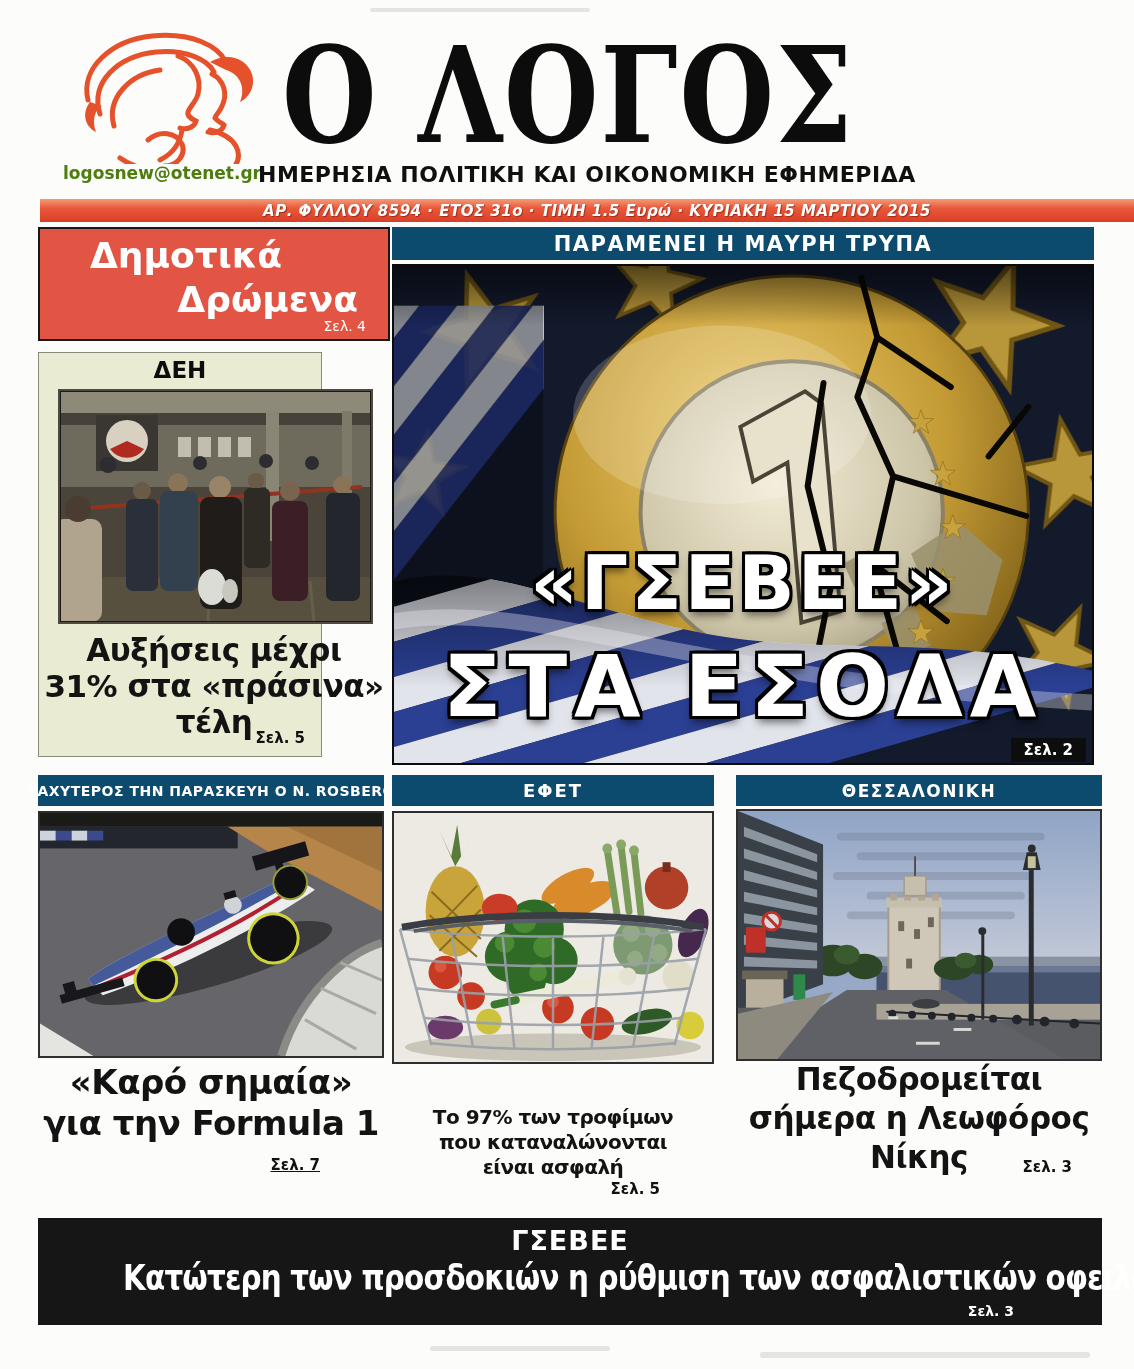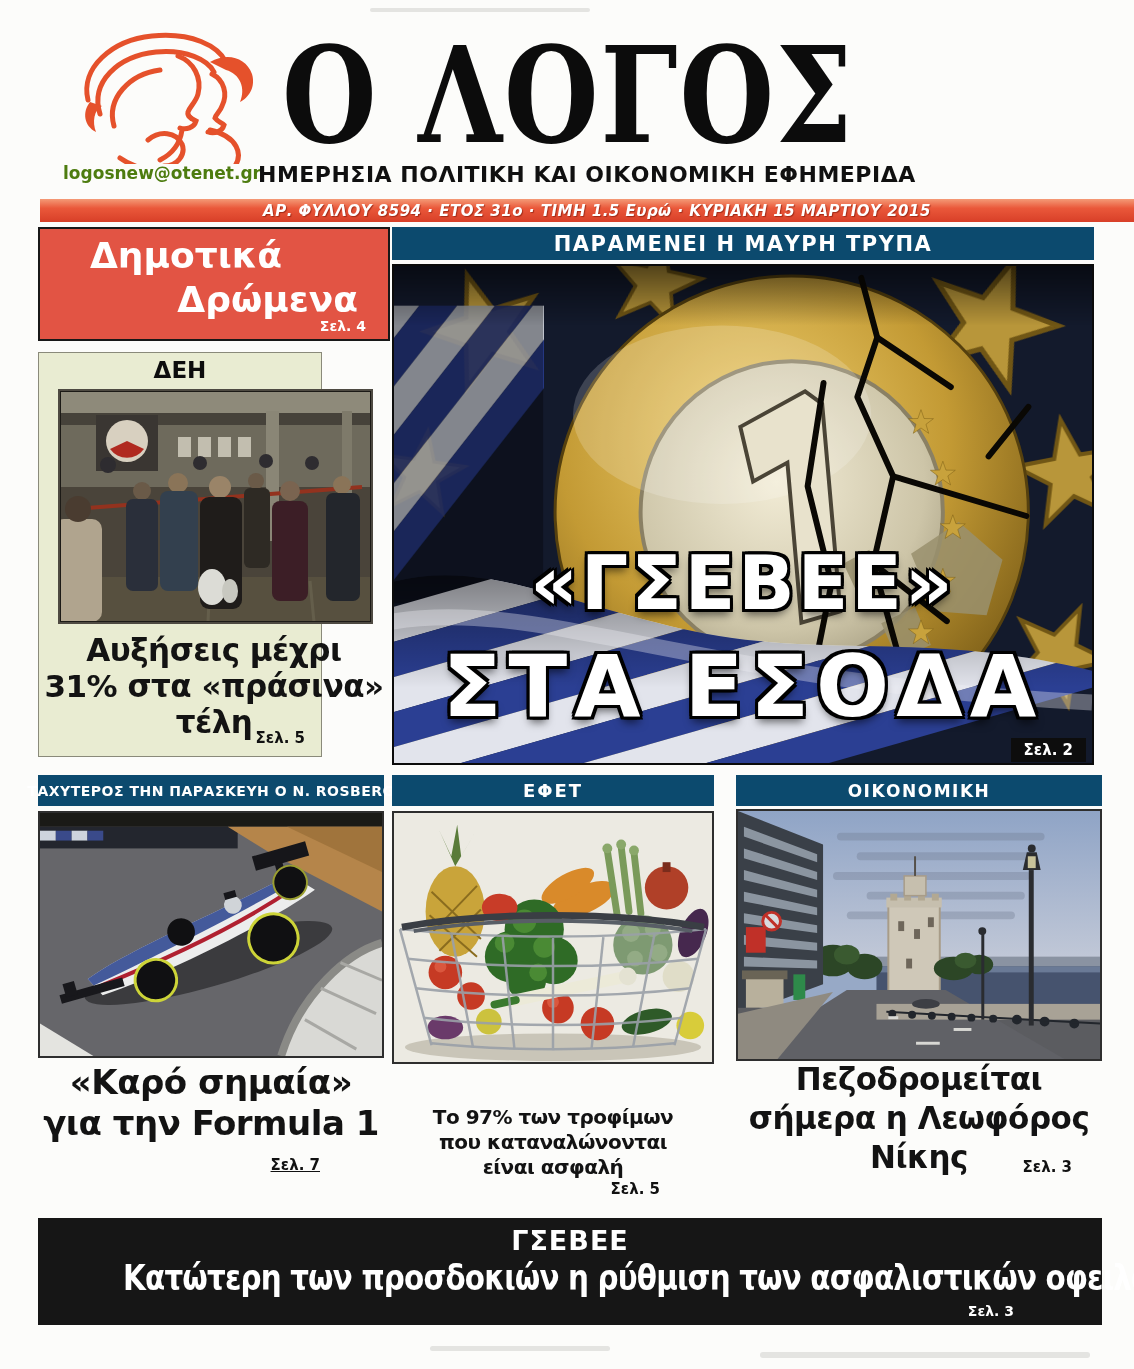--- a/index.html
+++ b/index.html
@@ -18,21 +18,21 @@
   .issue-bar{left:40px;top:199px;width:1114px;height:23px;
      background:linear-gradient(180deg,#f49a76 0%,#ea583a 40%,#d83f28 100%);
      display:flex;align-items:center;justify-content:center;
      color:#fff;font-size:15px;font-weight:bold;font-style:italic;letter-spacing:.5px;
      text-shadow:1px 1px 1px rgba(120,20,5,.6);}
 
   
   .promo{left:38px;top:227px;width:352px;height:114px;background:#e25444;border:2px solid #181818;box-sizing:border-box;}
   .promo-l1{left:50px;top:6px;font-size:36px;font-weight:bold;color:#fff;}
   .promo-l2{right:30px;top:50px;font-size:36px;font-weight:bold;color:#fff;}
-  .promo-pg{right:22px;bottom:5px;font-size:14px;font-weight:bold;color:#fff;text-align:center;}
+  .promo-pg{right:22px;bottom:5px;font-size:14px;font-weight:normal;color:#fff;text-align:center;}
 
   .deh-box{left:38px;top:352px;width:284px;height:405px;background:#e9ecd2;border:1px solid #8a8a7a;box-sizing:border-box;}
   .deh-kicker{left:0;top:4px;width:100%;text-align:center;font-size:23px;font-weight:bold;color:#0d0d0d;}
   .deh-photo{left:19px;top:36px;width:311px;height:231px;border:2px solid #4e4a42;background:#2e2a24;}
   .deh-headline{left:4px;top:280px;width:342px;text-align:center;font-size:31px;font-weight:bold;
      line-height:1.16;letter-spacing:-.5px;color:#131313;white-space:pre-line;}
   .deh-pg{right:16px;bottom:9px;font-size:15px;font-weight:bold;color:#111;}
 
   
   .kicker-bar{background:#0c4a6e;color:#fff;display:flex;align-items:center;justify-content:center;
@@ -261,21 +261,21 @@
   <div class="abs lead-h2 outline-txt">ΣΤΑ ΕΣΟΔΑ</div>
   <span class="abs lead-pg">Σελ. 2</span>
 
   <div class="abs kicker-bar f1-kicker">
     <span>ΤΑΧΥΤΕΡΟΣ ΤΗΝ ΠΑΡΑΣΚΕΥΗ Ο Ν. ROSBERG</span>
   </div>
   <div class="abs kicker-bar efet-kicker">
     <span>ΕΦΕΤ</span>
   </div>
   <div class="abs kicker-bar thess-kicker">
-    <span>ΟΙΚΟΝΟΜΙΚΗ</span>
+    <span>ΘΕΣΣΑΛΟΝΙΚΗ</span>
   </div>
 
   <svg class="abs col-photo f1-photo" viewBox="0 0 346 247" preserveAspectRatio="none">
     <rect width="346" height="247" fill="#66666a"></rect>
     <rect width="346" height="14" fill="#1a1a16"></rect>
     <rect y="14" width="200" height="22" fill="#23262e"></rect>
     <g>
       <rect x="0" y="18" width="16" height="10" fill="#cdd3dd"></rect>
         <rect x="16" y="18" width="16" height="10" fill="#3a4a8a"></rect>
       <rect x="32" y="18" width="16" height="10" fill="#cdd3dd"></rect>

